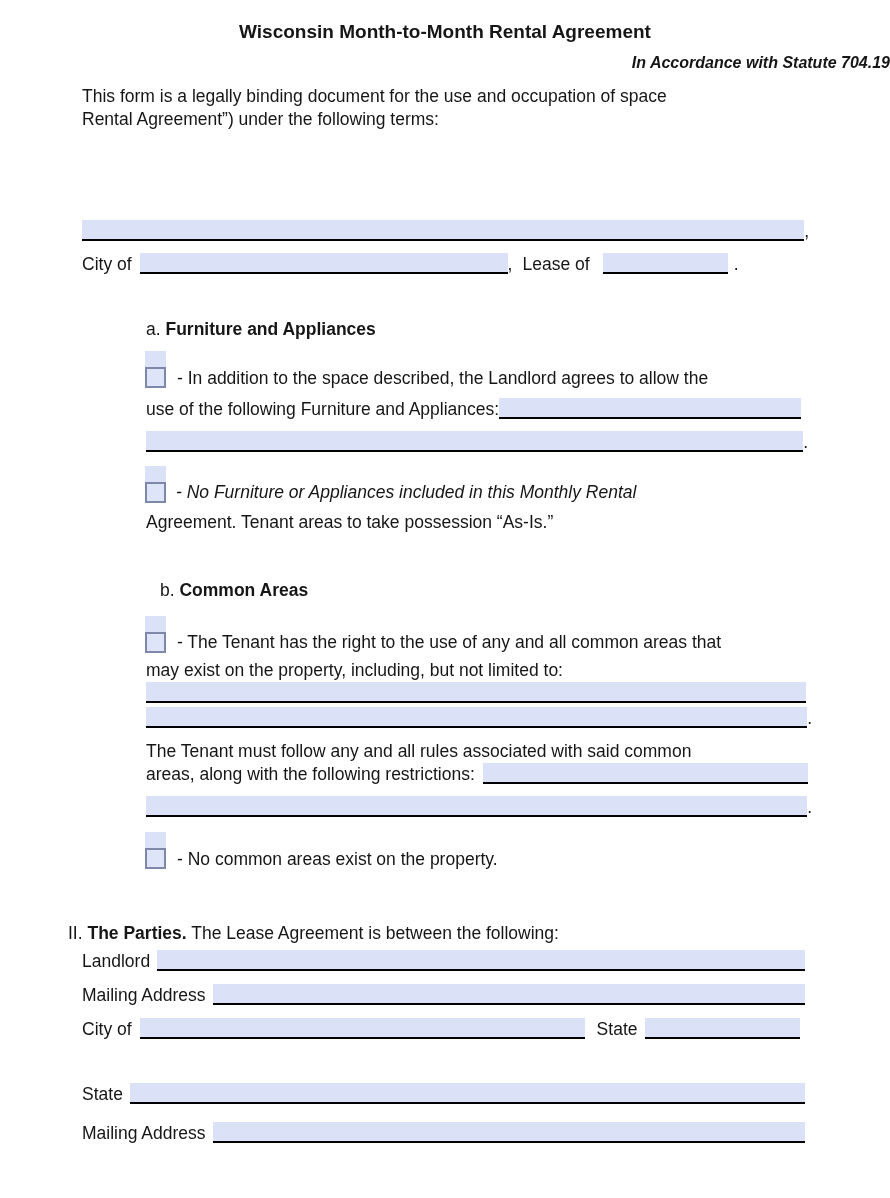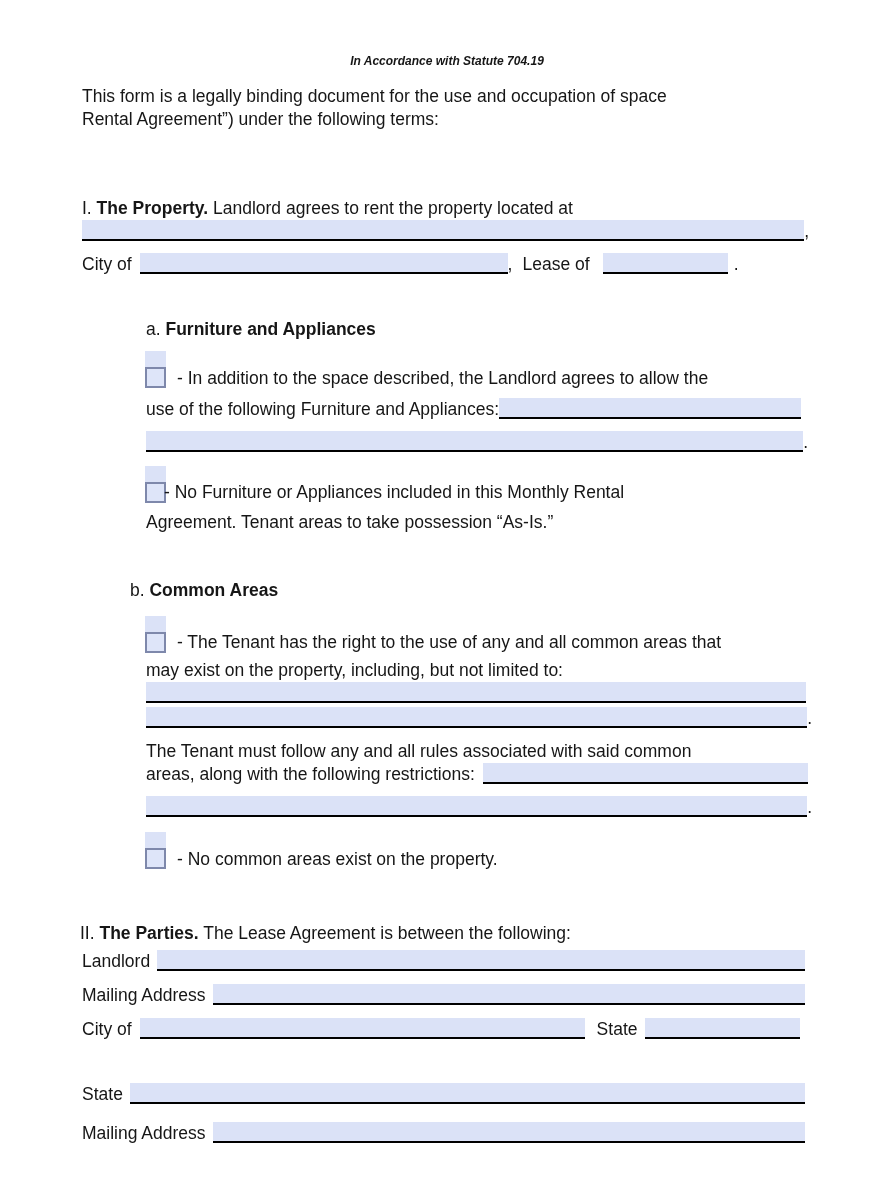--- a/index.html
+++ b/index.html
@@ -9,21 +9,21 @@
     background:#ffffff;
     font-family:"Liberation Sans","DejaVu Sans",sans-serif;
     color:#161616;
     font-size:17.5px;
     overflow:hidden;
   }
   .abs{position:absolute;}
   .nw{white-space:nowrap;}
   .b{font-weight:bold;}
   .title{left:0;right:0;text-align:center;font-weight:bold;font-size:19px;}
-  .subtitle{left:4px;right:0;text-align:center;font-weight:bold;font-style:italic;font-size:12px;}
+  .subtitle{left:4px;right:0;text-align:right;font-weight:bold;font-style:italic;font-size:16px;}
   .intro{line-height:23px;}
   .field{
     background:#dbe2f7;
     border-bottom:2px solid #000;
     height:19px;
   }
   .frow{display:flex;align-items:flex-end;}
   .lbl{white-space:nowrap;line-height:20px;}
   .cb{
     width:21px;height:37px;
@@ -36,30 +36,28 @@
     border:2px solid #7e88ab;
     background:#dee5f9;
     display:block;
   }
 </style>
 </head>
 <body>
 
 <div class="page">
 
+  <div class="abs title" style="top:21px;">Wisconsin Month-to-Month Rental Agreement</div>
   <div class="abs subtitle" style="top:54px;">In Accordance with Statute 704.19</div>
 
   <div class="abs intro" style="left:82px;top:85px;">
     <div class="nw">This form is a legally binding document for the use and occupation of space</div>
     <div class="nw">Rental Agreement”) under the following terms:</div>
   </div>
 
-  <div class="abs nw" style="left:82px;top:198px;">
-    <span>I. </span><span class="b">The Property.</span><span> Landlord agrees to rent the property located at</span>
-  </div>
 
   <div class="abs frow" style="left:82px;top:220px;width:727px;">
     <div class="field" style="flex:1;"></div>
     <span class="lbl">,</span>
   </div>
 
   <div class="abs frow" style="left:82px;top:253px;">
     <span class="lbl">City of</span>
     <div class="field" style="width:368px;margin-left:8px;"></div>
     <span class="lbl">,</span>
@@ -81,24 +79,24 @@
     <div class="field" style="flex:1;"></div>
   </div>
   <div class="abs frow" style="left:146px;top:431px;width:662px;">
     <div class="field" style="flex:1;"></div>
     <span class="lbl">.</span>
   </div>
 
   <div class="abs cb" style="left:145px;top:466px;" role="checkbox" aria-checked="false">
       <i></i>
     </div>
-  <div class="abs nw" style="left:164px;top:482px;">- No Furniture or Appliances included in this Monthly Rental</div>
+  <div class="abs nw" style="left:176px;top:482px;font-style:italic;">- No Furniture or Appliances included in this Monthly Rental</div>
   <div class="abs nw" style="left:146px;top:512px;">Agreement. Tenant areas to take possession “As-Is.”</div>
 
-  <div class="abs nw" style="left:130px;top:580px;">
+  <div class="abs nw" style="left:160px;top:580px;">
     <span>b. </span><span class="b">Common Areas</span>
   </div>
 
   <div class="abs cb" style="left:145px;top:616px;" role="checkbox" aria-checked="false">
       <i></i>
     </div>
   <div class="abs nw" style="left:177px;top:632px;">- The Tenant has the right to the use of any and all common areas that</div>
   <div class="abs nw" style="left:146px;top:660px;">may exist on the property, including, but not limited to:</div>
   <div class="abs frow" style="left:146px;top:682px;width:660px;">
     <div class="field" style="flex:1;"></div>
@@ -116,21 +114,21 @@
   <div class="abs frow" style="left:146px;top:796px;width:666px;">
     <div class="field" style="flex:1;"></div>
     <span class="lbl">.</span>
   </div>
 
   <div class="abs cb" style="left:145px;top:832px;" role="checkbox" aria-checked="false">
       <i></i>
     </div>
   <div class="abs nw" style="left:177px;top:849px;">- No common areas exist on the property.</div>
 
-  <div class="abs nw" style="left:80px;top:923px;text-align:right;">
+  <div class="abs nw" style="left:68px;top:923px;text-align:right;">
     <span>II. </span><span class="b">The Parties.</span><span> The Lease Agreement is between the following:</span>
   </div>
 
   <div class="abs frow" style="left:82px;top:950px;width:723px;justify-content:flex-end;">
     <span class="lbl">Landlord</span>
     <div class="field" style="flex:1;margin-left:7px;"></div>
   </div>
 
   <div class="abs frow" style="left:82px;top:984px;width:723px;">
     <span class="lbl">Mailing Address</span>

